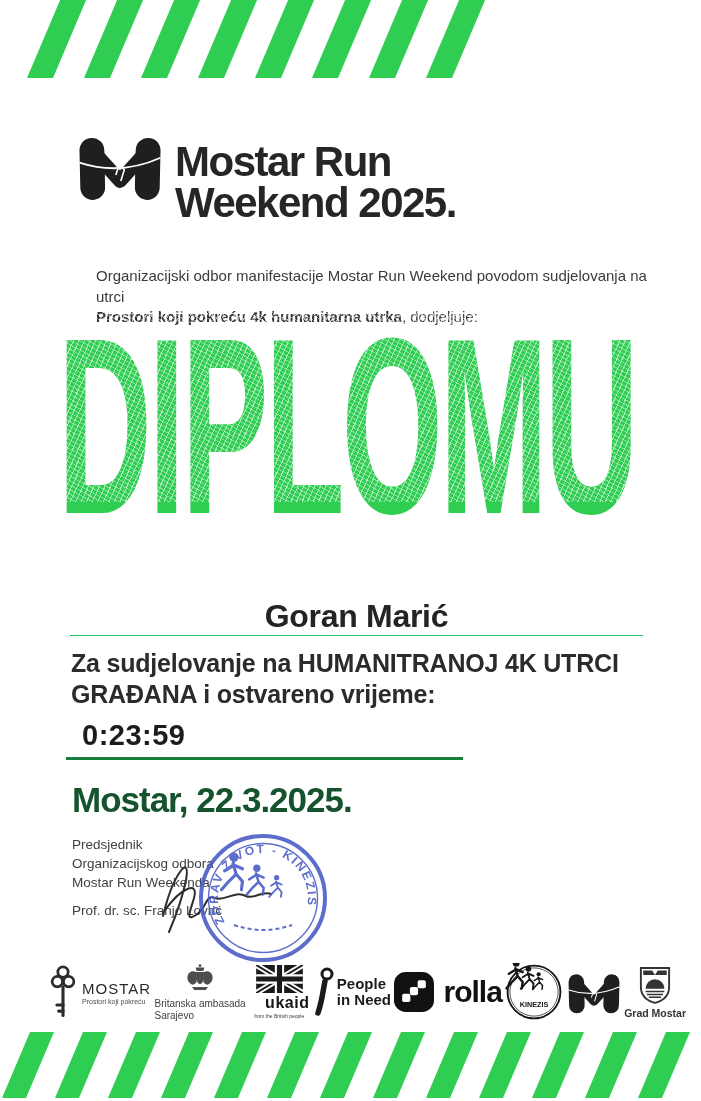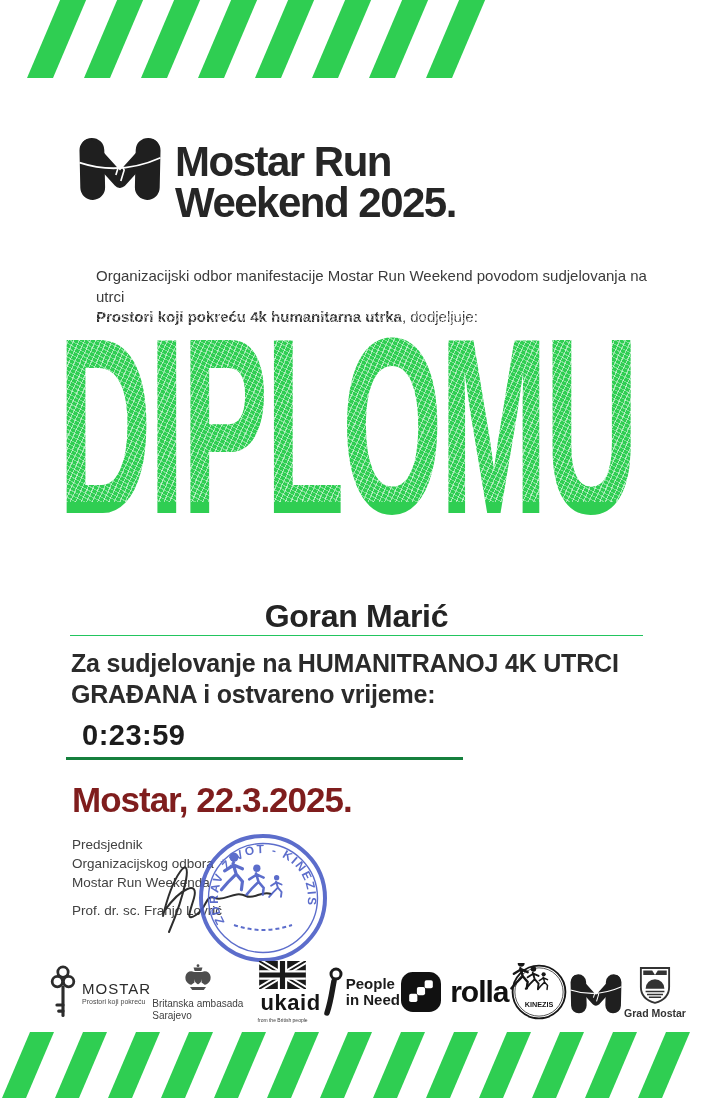--- a/index.html
+++ b/index.html
@@ -36,36 +36,36 @@
   
   .name-line{position:absolute;left:70px;top:598px;width:573px;text-align:center;
     border-bottom:1px solid #22c55e;padding-bottom:0;}
   .name-line .name{font-size:32px;font-weight:bold;color:#242424;letter-spacing:-0.3px;}
   .statement{position:absolute;left:71px;top:648px;width:592px;font-size:25px;font-weight:bold;
     line-height:31px;letter-spacing:-0.2px;color:#2b2b2b;}
   .time-line{position:absolute;left:66px;top:719px;width:381px;border-bottom:3px solid #15803d;
     padding:0 0 5px 16px;}
   .time-line .time{font-size:29px;font-weight:bold;color:#1c1c1c;letter-spacing:0.5px;}
   .place-date{position:absolute;left:72px;top:780px;font-size:35px;font-weight:bold;
-    letter-spacing:-1px;color:#7f1d1d;}
+    letter-spacing:-1px;color:#14532d;}
   
   .signatory{position:absolute;left:72px;top:835px;font-size:13.5px;line-height:19px;color:#414141;}
   .signatory .sig-name{margin-top:9px;}
   .signature-svg{position:absolute;left:145px;top:838px;}
   .stamp-svg{position:absolute;left:194px;top:829px;opacity:0.9;}
   
   .sponsors{position:absolute;left:50px;top:960px;width:636px;height:64px;display:flex;
     align-items:center;justify-content:space-between;color:#1e1e1e;}
   .sponsor{display:flex;align-items:center;}
   .sp-col{display:flex;flex-direction:column;align-items:center;}
   .mostar-text{display:flex;flex-direction:column;margin-left:6px;}
   .mostar-label{font-size:15px;font-weight:normal;letter-spacing:1px;color:#2b2b2b;}
   .mostar-sub{font-size:7px;color:#4a4a4a;margin-top:1px;}
   .embassy-text{font-size:10px;line-height:12px;color:#3f3f3f;text-align:left;margin-top:3px;}
-  .ukaid-label{font-size:22px;font-weight:bold;letter-spacing:0.5px;color:#151515;margin-top:1px;margin-left:16px;}
+  .ukaid-label{font-size:16px;font-weight:bold;letter-spacing:0.5px;color:#151515;margin-top:1px;margin-left:16px;}
   .ukaid-sub{font-size:5px;color:#3a3a3a;margin-top:1px;}
   .pin-text{font-size:15px;line-height:16px;font-weight:bold;color:#1b1b1b;}
   .rolla-label{font-size:30px;font-weight:bold;letter-spacing:-1px;color:#111;margin-left:9px;}
   .grad-label{font-size:10.5px;font-weight:bold;color:#333;margin-top:3px;}
 </style>
 </head>
 <body>
 
 <svg width="0" height="0" style="position:absolute" aria-hidden="true">
   <defs>

